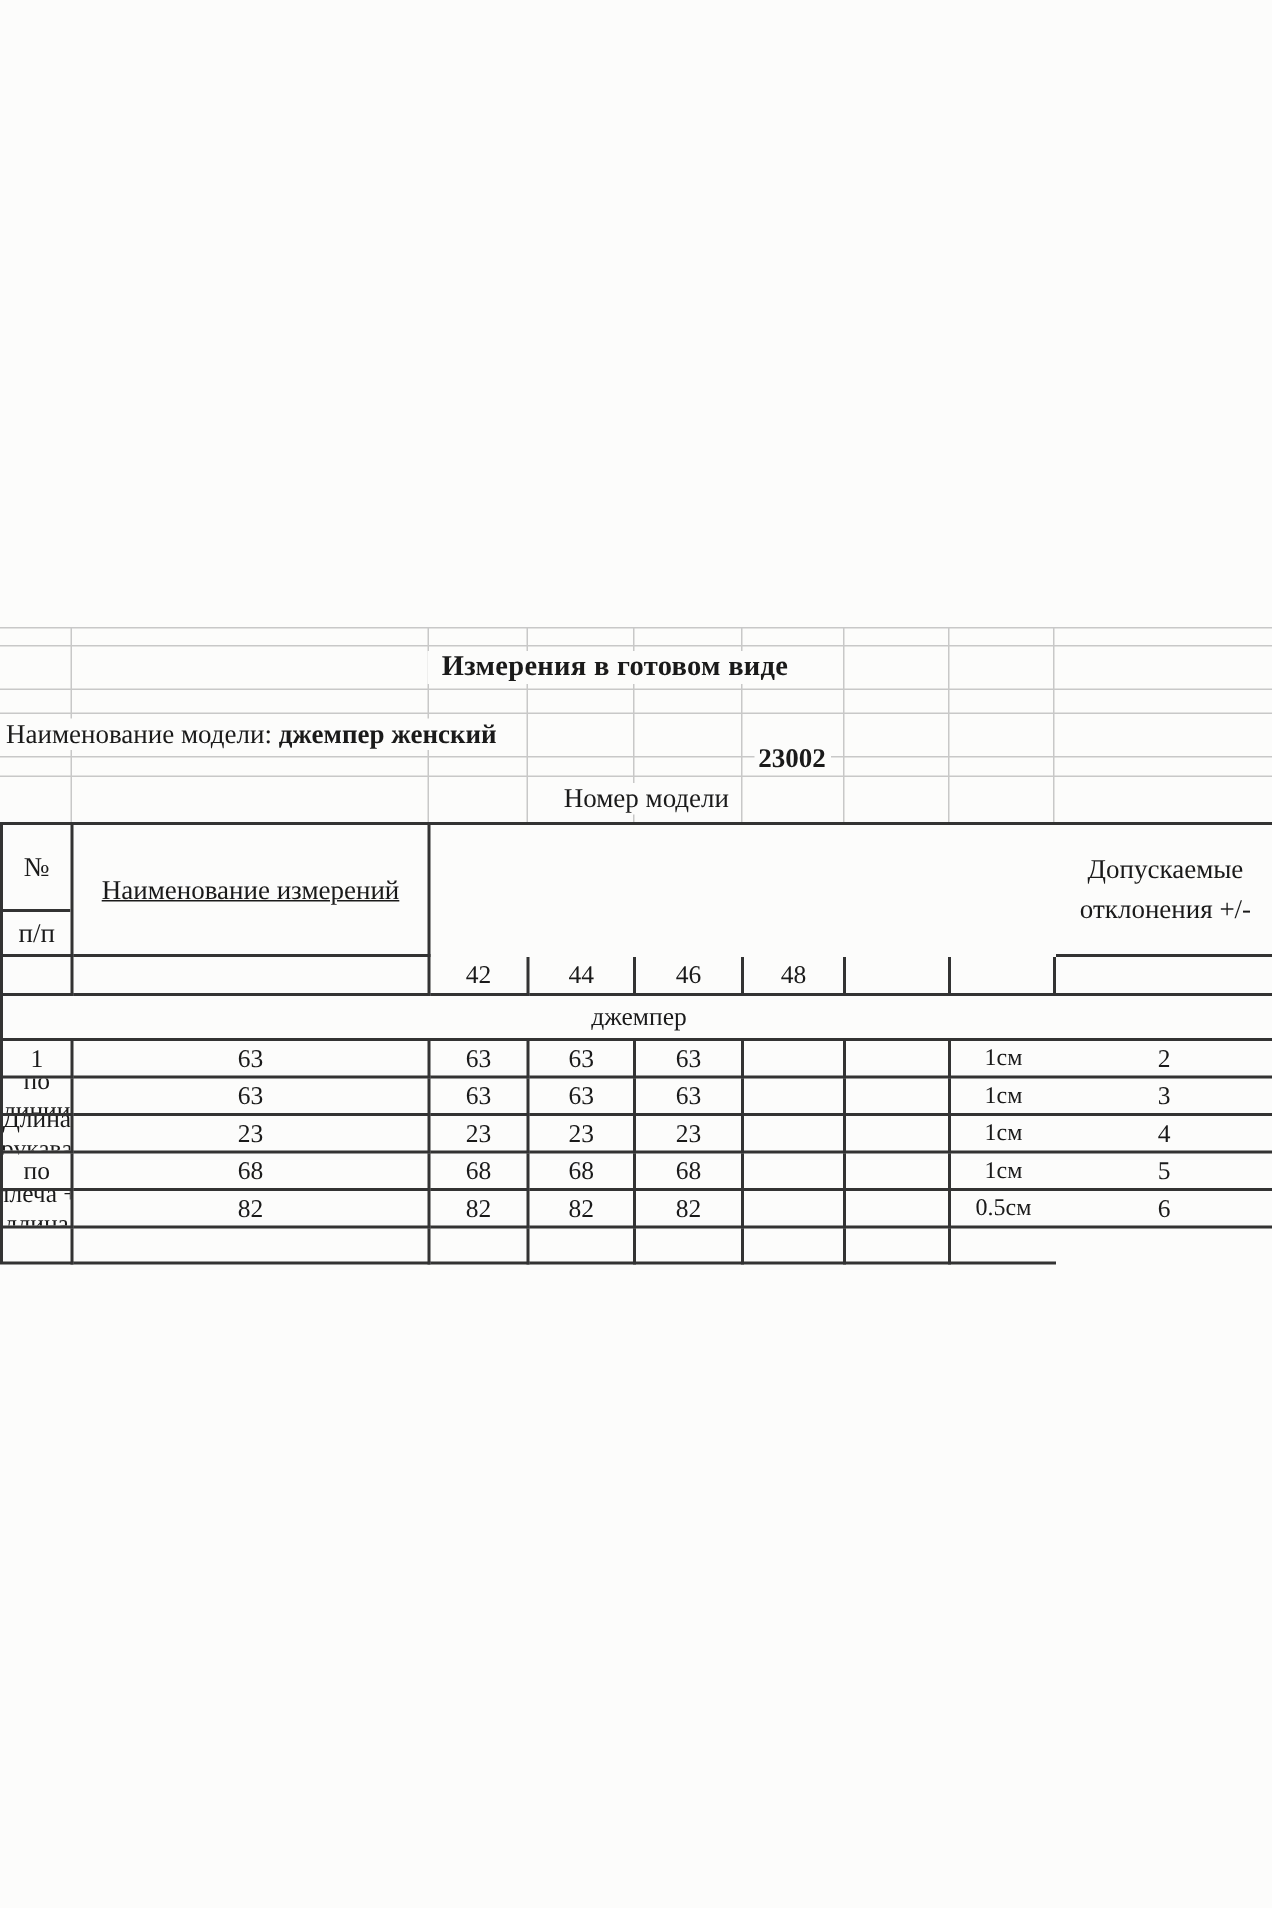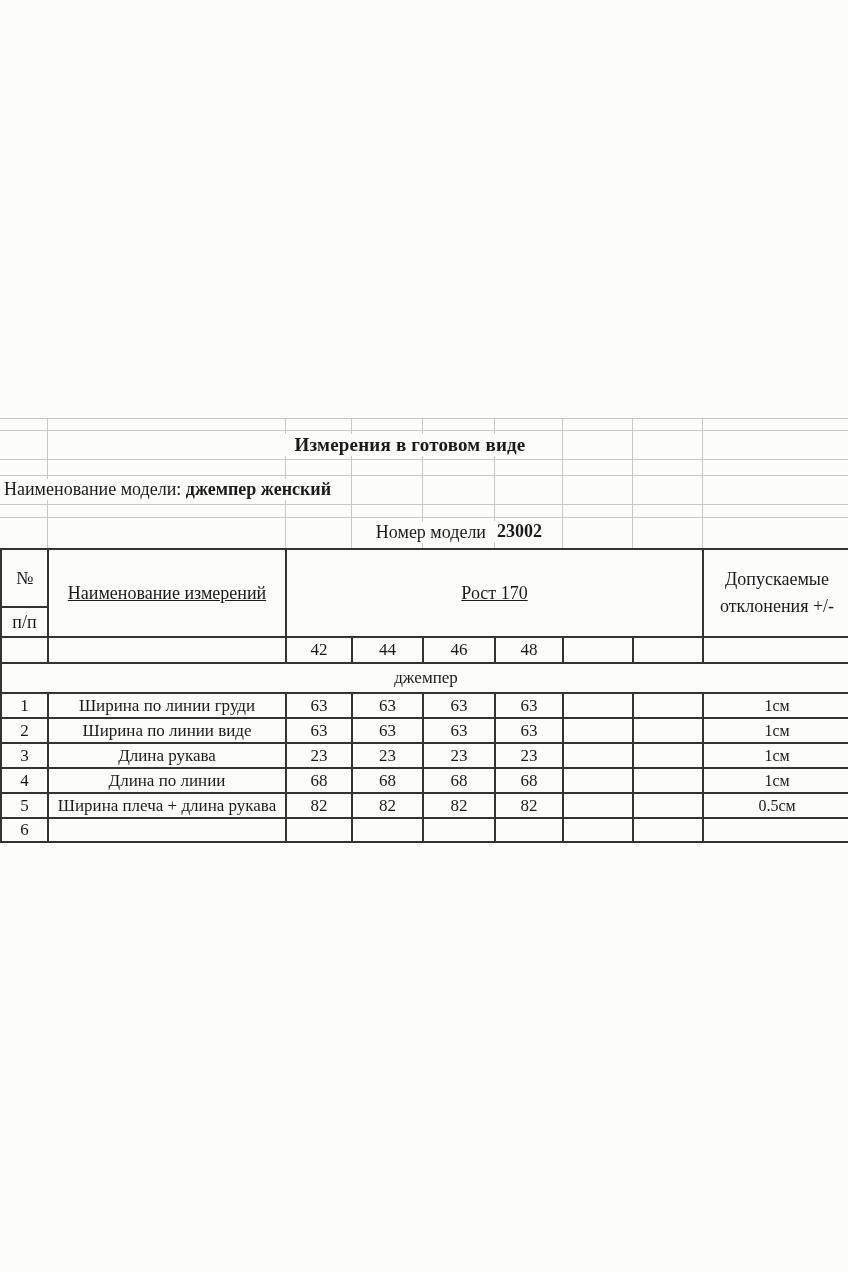--- a/index.html
+++ b/index.html
@@ -17,21 +17,21 @@
   .hl{ position:absolute; left:0; width:848px; height:1px; background:#c8c8c8; }
   .vl{ position:absolute; top:418px; height:130px; width:1px; background:#c8c8c8; }
   
   .overlay{ position:absolute; display:flex; align-items:center; z-index:2; }
   .ov-title{ top:430px; left:0; width:820px; height:29px; justify-content:center; }
   .ov-title span{ background:#fcfcfb; padding:0 10px; font-weight:bold; font-size:19px; letter-spacing:.2px; }
   .ov-model{ top:475px; left:0; height:29px; }
   .ov-model span.wrap{ background:#fcfcfb; padding:0 8px 0 4px; font-size:18px; }
   .ov-numlabel{ top:517px; left:0; width:490px; height:31px; justify-content:flex-end; }
   .ov-numlabel span{ background:#fcfcfb; padding:0 4px; font-size:18px; }
-  .ov-numvalue{ top:516px; left:494px; width:68px; height:31px; }
+  .ov-numvalue{ top:490px; left:494px; width:68px; height:31px; justify-content:center; }
   .ov-numvalue span{ background:#fcfcfb; padding:0 3px; font-size:18px; font-weight:bold; }
   
   .mtable{
     position:absolute; top:548px; left:0; width:848px; z-index:3;
     display:grid;
     grid-template-columns:47px 238px 66px 71px 72px 68px 70px 70px 146px;
     grid-template-rows:88px 26px 30px 25px 25px 25px 25px 25px 24px;
     border-top:2px solid #333; border-left:2px solid #333;
     background:transparent;
   }
@@ -87,37 +87,35 @@
     <span>23002</span>
   </div>
 
   <div class="mtable">
 
     <div class="c colA-head">
       <div class="no-top">№</div>
       <div class="no-bottom">п/п</div>
     </div>
     <div class="c head">Наименование измерений</div>
-    <div class="c head rost">Рост 170</div>
     <div class="c tolhead noR">Допускаемые отклонения +/-</div>
 
     <div class="c"></div>
     <div class="c"></div>
     <div class="c">42</div>
     <div class="c">44</div>
     <div class="c">46</div>
     <div class="c">48</div>
     <div class="c"></div>
     <div class="c"></div>
     <div class="c noR"></div>
 
     <div class="c section-cell noR">джемпер</div>
 
     <div class="c">1</div>
-    <div class="c">Ширина по линии груди</div>
     <div class="c">63</div>
     <div class="c">63</div>
     <div class="c">63</div>
     <div class="c">63</div>
     <div class="c"></div>
     <div class="c"></div>
     <div class="c noR tolval">1см</div>
 
     <div class="c">2</div>
     <div class="c">Ширина по линии виде</div>

